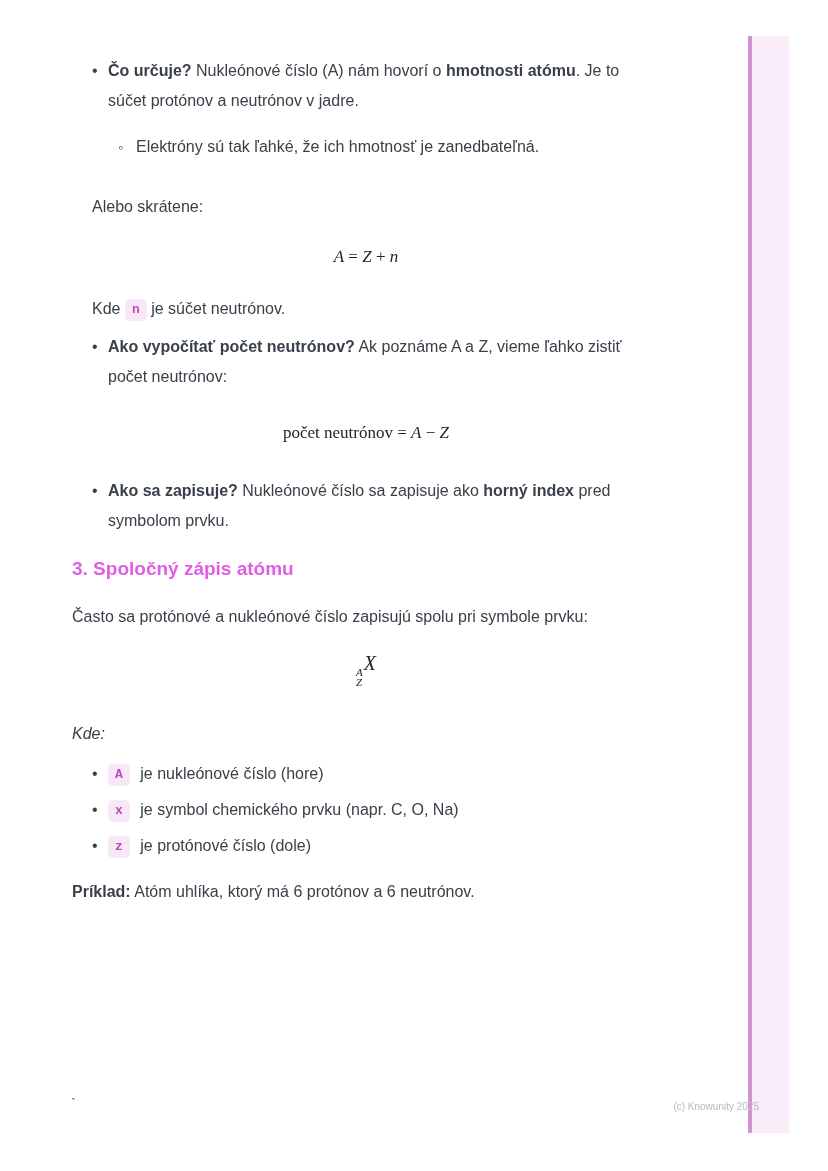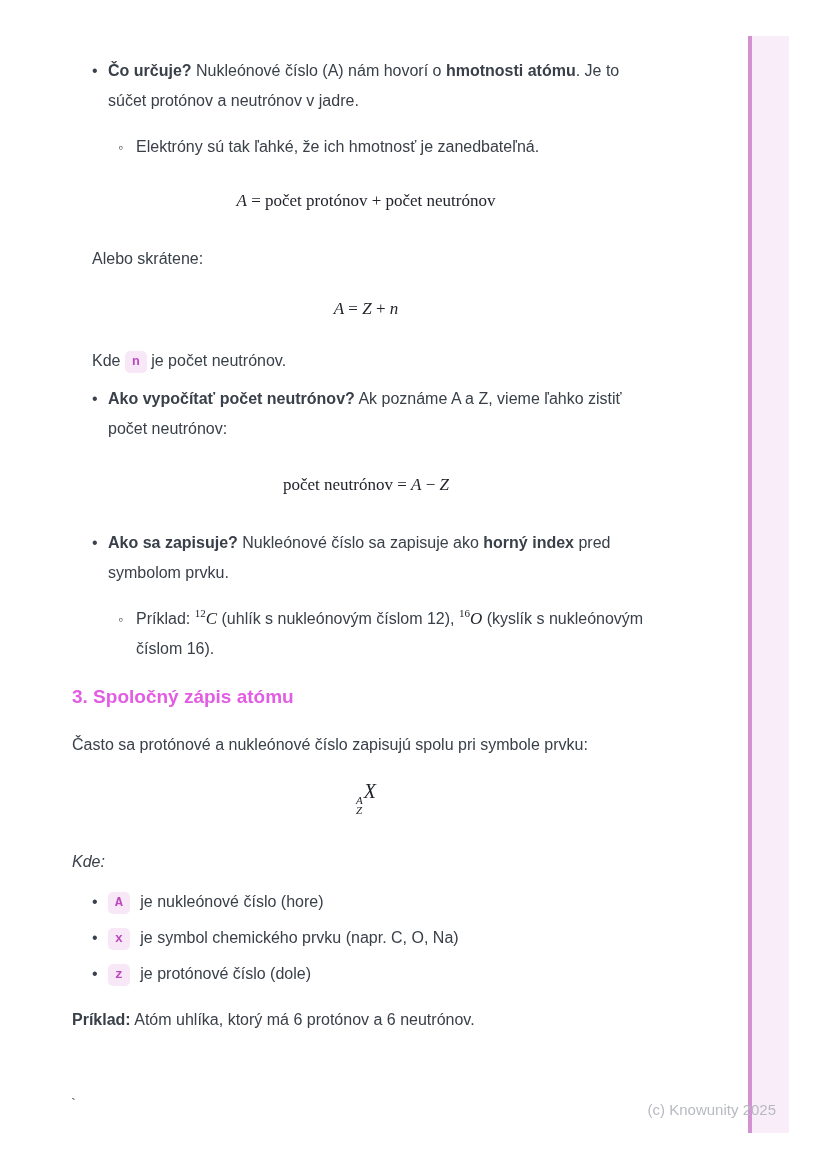--- a/index.html
+++ b/index.html
@@ -130,22 +130,22 @@
     left: 748px; top: 36px;
     width: 37px; height: 1097px;
     background: var(--bar_fill, #faedfa);
     border-left: 4px solid var(--bar_line, #d292d2);
     z-index: 1;
   }
 
   
   .footer-copyright {
     position: absolute;
-    top: 1101px; right: 52px;
-    font-size: 15px;
+    top: 1101px; right: 69px;
+    font-size: 10px;
     color: var(--footer, #b7bac1);
     z-index: 2;
     text-align: right;
   }
   .stray-tick {
     position: absolute;
     left: 71px; top: 1095px;
     font-size: 15px;
     color: #4b5563;
   }
@@ -163,40 +163,35 @@
       <span>Nukleónové číslo (A) nám hovorí o</span>
       <span class="b">hmotnosti atómu</span><span>. Je to súčet protónov a neutrónov v jadre.</span>
       <ul class="l2">
         <li>
           <span>Elektróny sú tak ľahké, že ich hmotnosť je zanedbateľná.</span>
         </li>
       </ul>
     </li>
   </ul>
 
-  <div class="math-block mt-f1">
-    <span class="mi">A</span>
-    <span class="mo">=</span>
-    <span class="mr">počet protónov + počet neutrónov</span>
-  </div>
 
   <p class="ind mt-alebo">Alebo skrátene:</p>
 
   <div class="math-block mt-f2">
     <span class="mi">A</span>
     <span class="mo">=</span>
     <span class="mi">Z</span>
     <span class="mo">+</span>
     <span class="mi">n</span>
   </div>
 
   <p class="ind mt-kden">
     <span>Kde</span>
     <span class="chip">n</span>
-    <span>je počet neutrónov.</span>
+    <span>je súčet neutrónov.</span>
   </p>
 
   <ul class="l1 mt-ul2">
     <li>
       <span class="b">Ako vypočítať počet neutrónov?</span>
       <span>Ak poznáme A a Z, vieme ľahko zistiť počet neutrónov:</span>
     </li>
   </ul>
 
   <div class="math-block mt-f3">
@@ -206,29 +201,20 @@
     <span class="mo">−</span>
     <span class="mi">Z</span>
   </div>
 
   <ul class="l1 mt-ul3">
     <li>
       <span class="b">Ako sa zapisuje?</span>
       <span>Nukleónové číslo sa zapisuje ako</span>
       <span class="b">horný index</span>
       <span>pred symbolom prvku.</span>
-      <ul class="l2">
-        <li>
-          <span>Príklad:</span>
-          <span class="m"><sup>12</sup><i>C</i></span>
-          <span>(uhlík s nukleónovým číslom 12),</span>
-          <span class="m"><sup>16</sup><i>O</i></span>
-          <span>(kyslík s nukleónovým číslom 16).</span>
-        </li>
-      </ul>
     </li>
   </ul>
 
   <h2 class="section">3. Spoločný zápis atómu</h2>
 
   <p class="mt-para">Často sa protónové a nukleónové číslo zapisujú spolu pri symbole prvku:</p>
 
   <div class="math-block mt-f4">
     <span class="stack it">
         <span>A</span>

